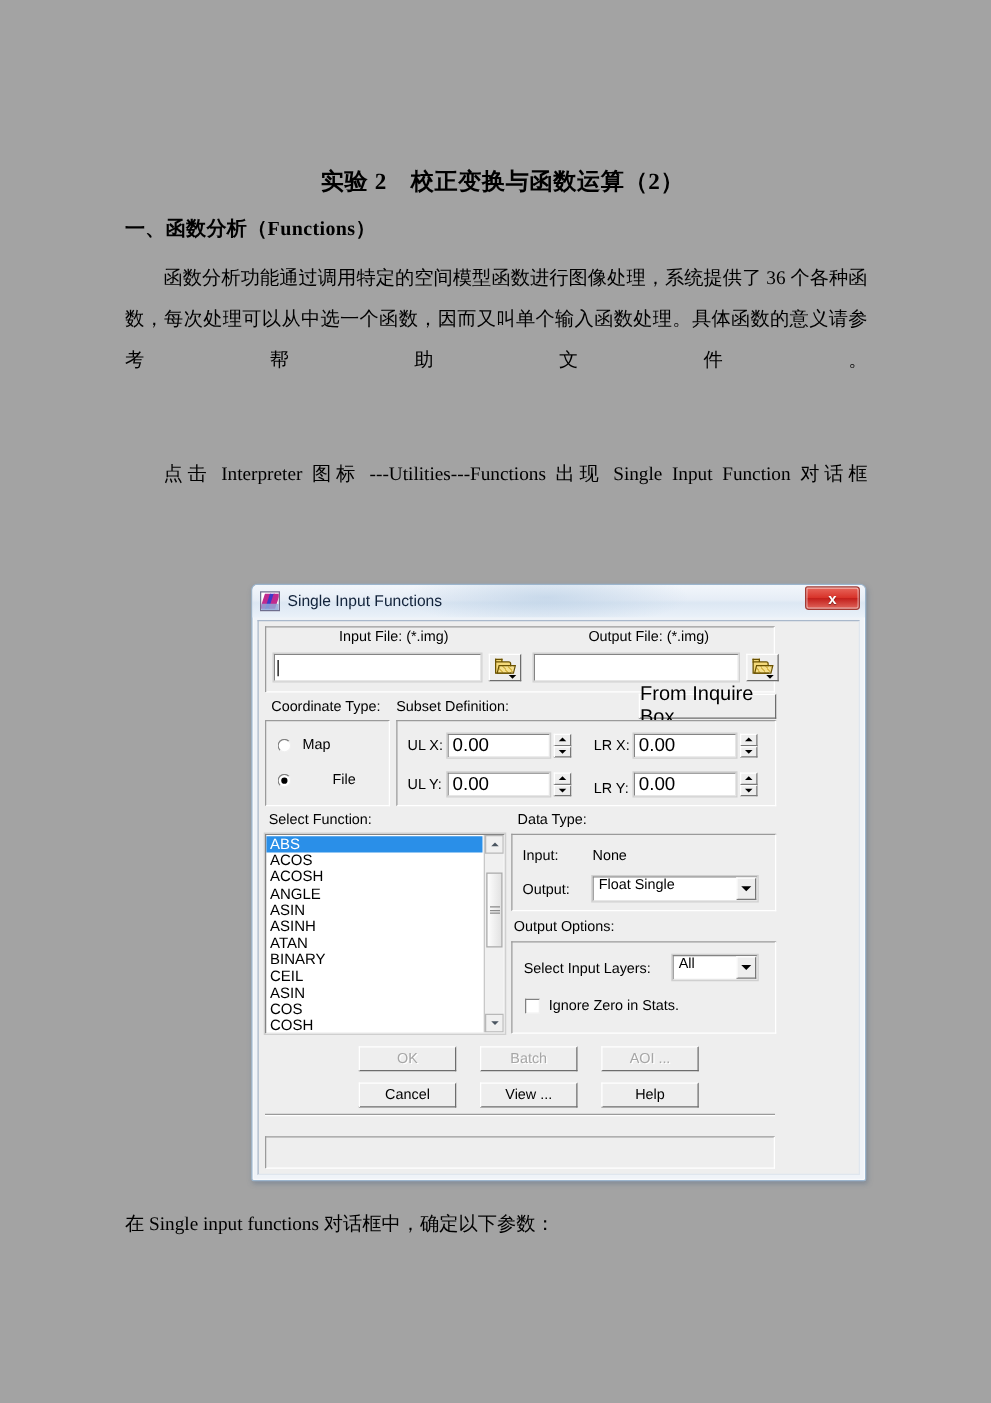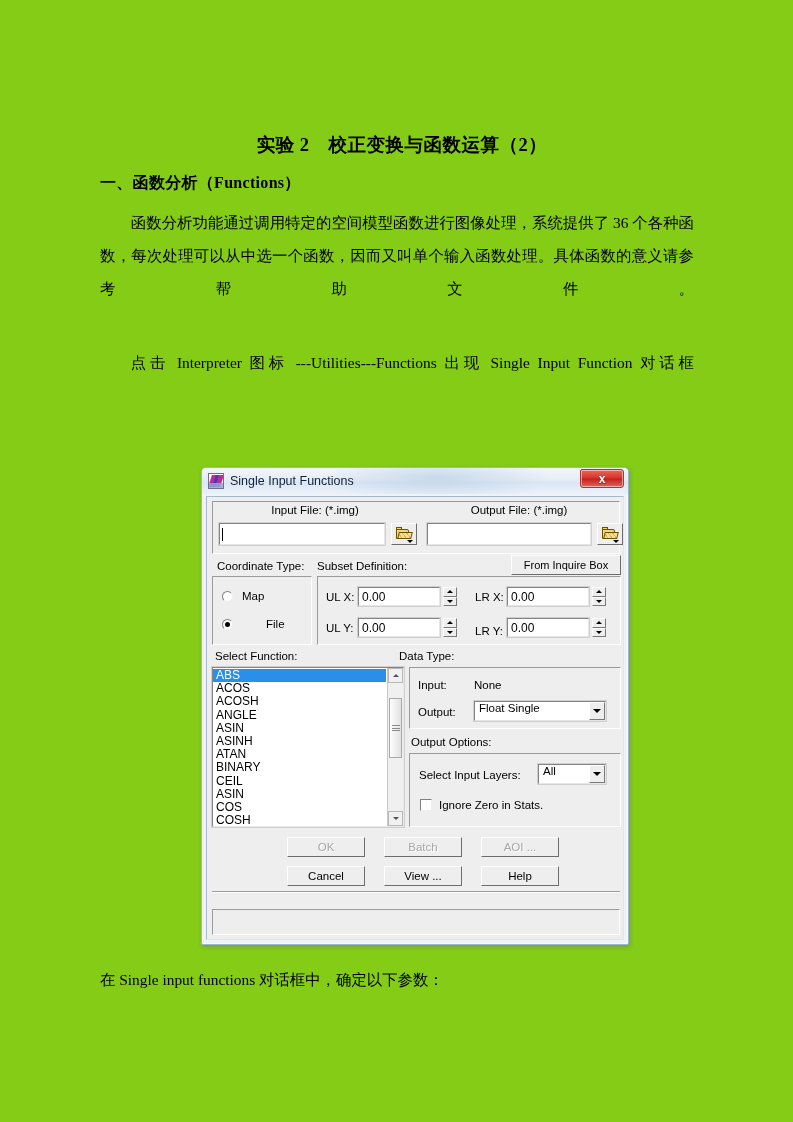--- a/index.html
+++ b/index.html
@@ -13,21 +13,21 @@
     position: relative;
     font-family: "Liberation Serif", "DejaVu Serif", serif;
     color: #000;
     overflow: hidden;
   }
 
   
   .page {
     position: absolute;
     inset: 0;
-    background: #84cc16;
+    background: #a3a3a3;
   }
   .doc-body {
     position: absolute;
     left: 100px;
     top: 132px;
     width: 594px;
   }
   .doc-title {
     font-family: "Liberation Serif", "DejaVu Serif", serif;
     font-weight: bold;
@@ -66,21 +66,21 @@
   .dialog-wrap {
     position: absolute;
     left: 201px;
     top: 467px;
     width: 432px;
     height: 484px;
   }
   .dialog {
     position: absolute;
     left: 0; top: 0;
-    width: 428px;
+    width: 492px;
     height: 478px;
     background: #eff3f8;
     border: 1px solid #9cb5cd;
     border-radius: 5px 5px 2px 2px;
     box-shadow: 0 0 0 1px rgba(255,255,255,0.55) inset,
                 1px 2px 4px rgba(90,110,135,0.45);
     box-sizing: border-box;
     font-family: "Liberation Sans", "DejaVu Sans", sans-serif;
   }
   .titlebar {
@@ -263,21 +263,21 @@
 
   
   .coord-lbl { position: absolute; left: 10px; top: 63px; }
   .subset-lbl { position: absolute; left: 110px; top: 63px; }
   .inquire-btn {
     position: absolute;
     left: 304px; top: 58px;
     width: 110px; height: 20px;
     background: #eeeeee;
     display: flex; align-items: center; justify-content: center;
-    font-size: 11px;
+    font-size: 16px;
   }
   .coord-box {
     position: absolute;
     left: 5px; top: 79px;
     width: 100px; height: 69px;
     background: #eeeeee;
   }
   .radio-row {
     position: absolute;
     display: flex;
@@ -316,21 +316,21 @@
   .spin-lbl { font-size: 11.5px; width: 32px; }
   .spin-field {
     width: 82px; height: 19px;
     background: #fff;
     border-top: 1px solid #848484;
     border-left: 1px solid #848484;
     border-right: 1px solid #e6e6e6;
     border-bottom: 1px solid #e6e6e6;
     outline: 1px solid #cfcfcf;
     box-sizing: border-box;
-    font-size: 12px;
+    font-size: 15px;
     display: flex; align-items: center;
     padding-left: 3px;
     font-family: "Liberation Sans", "DejaVu Sans", sans-serif;
   }
   .spin-btns {
     width: 14px; height: 19px;
     margin-left: 3px;
     display: flex; flex-direction: column;
     flex: 0 0 auto;
   }
@@ -407,21 +407,21 @@
     height: 60px;
     background: linear-gradient(to right, #fdfdfd, #e2e2e2);
     border: 1px solid #a9a9a9;
     box-sizing: border-box;
     display: flex; align-items: center; justify-content: center;
   }
   .grip { width: 8px; }
   .grip span { display:block; height:1px; background:#8b8b8b; margin:1.5px 0; }
 
   
-  .dt-lbl { position: absolute; left: 192px; top: 153px; }
+  .dt-lbl { position: absolute; left: 207px; top: 153px; }
   .dt-box {
     position: absolute;
     left: 202px; top: 170px;
     width: 212px; height: 62px;
     background: #eeeeee;
   }
   .oo-lbl { position: absolute; left: 204px; top: 239px; }
   .oo-box {
     position: absolute;
     left: 202px; top: 256px;
@@ -510,21 +510,21 @@
 </style>
 </head>
 <body>
 
 <div class="page">
 
   <div class="doc-body">
     <h1 class="doc-title">实验 2　校正变换与函数运算（2）</h1>
     <h2 class="doc-h2">一、函数分析（Functions）</h2>
     <p class="doc-p indent just-all">函数分析功能通过调用特定的空间模型函数进行图像处理，系统提供了 36 个各种函数，每次处理可以从中选一个函数，因而又叫单个输入函数处理。具体函数的意义请参考帮助文件。</p>
-    <p class="doc-p indent just-all" style="margin-top:8px">点击 Interpreter 图标 ---Utilities---Functions 出现 Single Input Function 对话框</p>
+    <p class="doc-p indent just-all" style="margin-top:25px">点击 Interpreter 图标 ---Utilities---Functions 出现 Single Input Function 对话框</p>
   </div>
 
   <div class="dialog-wrap">
     <div class="dialog">
 
       <div class="titlebar">
         <span class="app-icon">
           <i class="s1"></i>
             <i class="s2"></i>
             <i class="s3"></i>

